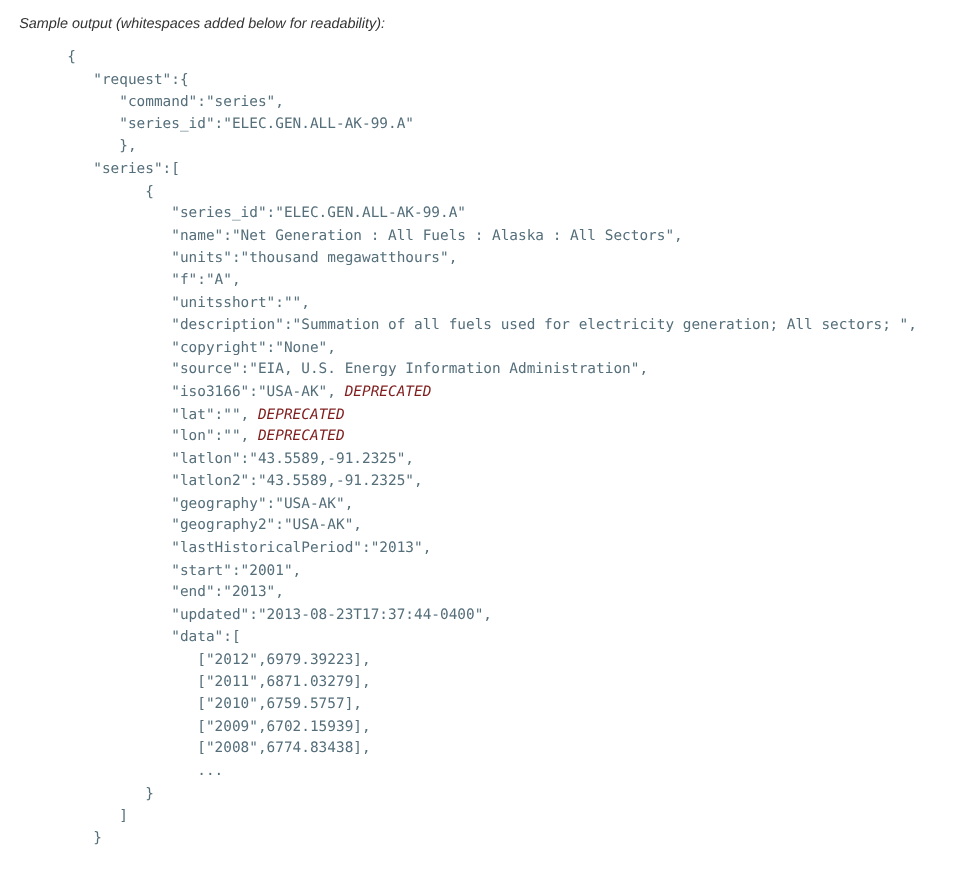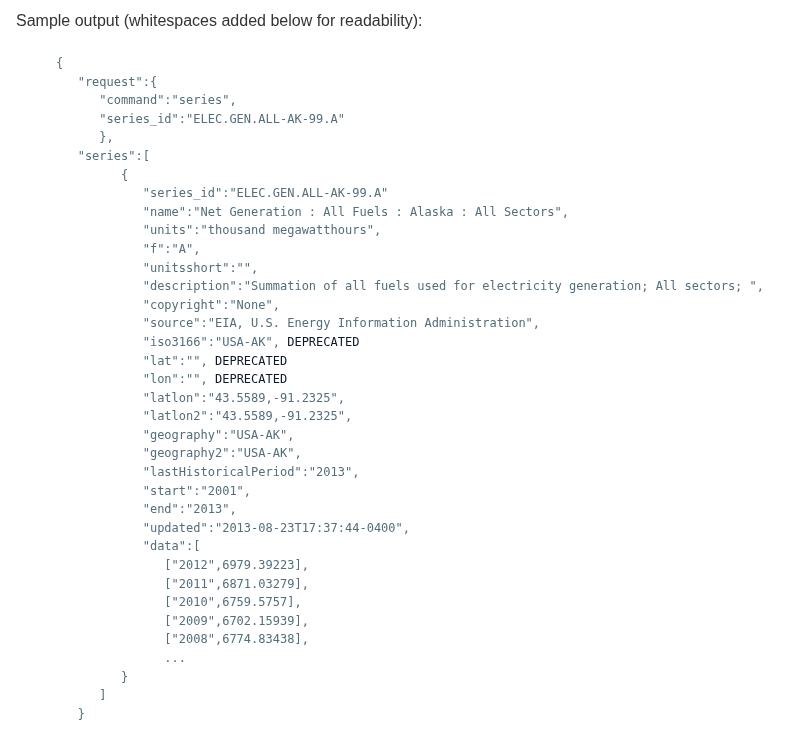--- a/index.html
+++ b/index.html
@@ -4,34 +4,36 @@
   <style>
     body {
       font-family: Arial, Helvetica, sans-serif;
       font-size: 12px;
       color: #333;
       margin: 0;
       padding: 12px 16px;
       background: #fff;
     }
     .heading {
-      font-size: 16px;
-      margin-bottom: 24px;
+      font-size: 12px;
+      margin-bottom: 12px;
+      font-style: italic;
     }
     pre.code {
       font-family: "Lucida Console", Monaco, Consolas, monospace;
       font-size: 12px;
       line-height: 1.55;
       color: #546e7a;
       white-space: pre;
       margin: 0;
       padding-left: 40px;
     }
     .deprecated {
-      color: #0f172a;
+      color: #7f1d1d;
+      font-style: italic;
     }
   </style>
 </head>
 <body>
 
 <div class="heading">Sample output (whitespaces added below for readability):</div>
 
 <pre class="code"><span>{</span>
 <span>   "request":{</span>
 <span>      "command":"series",</span>

